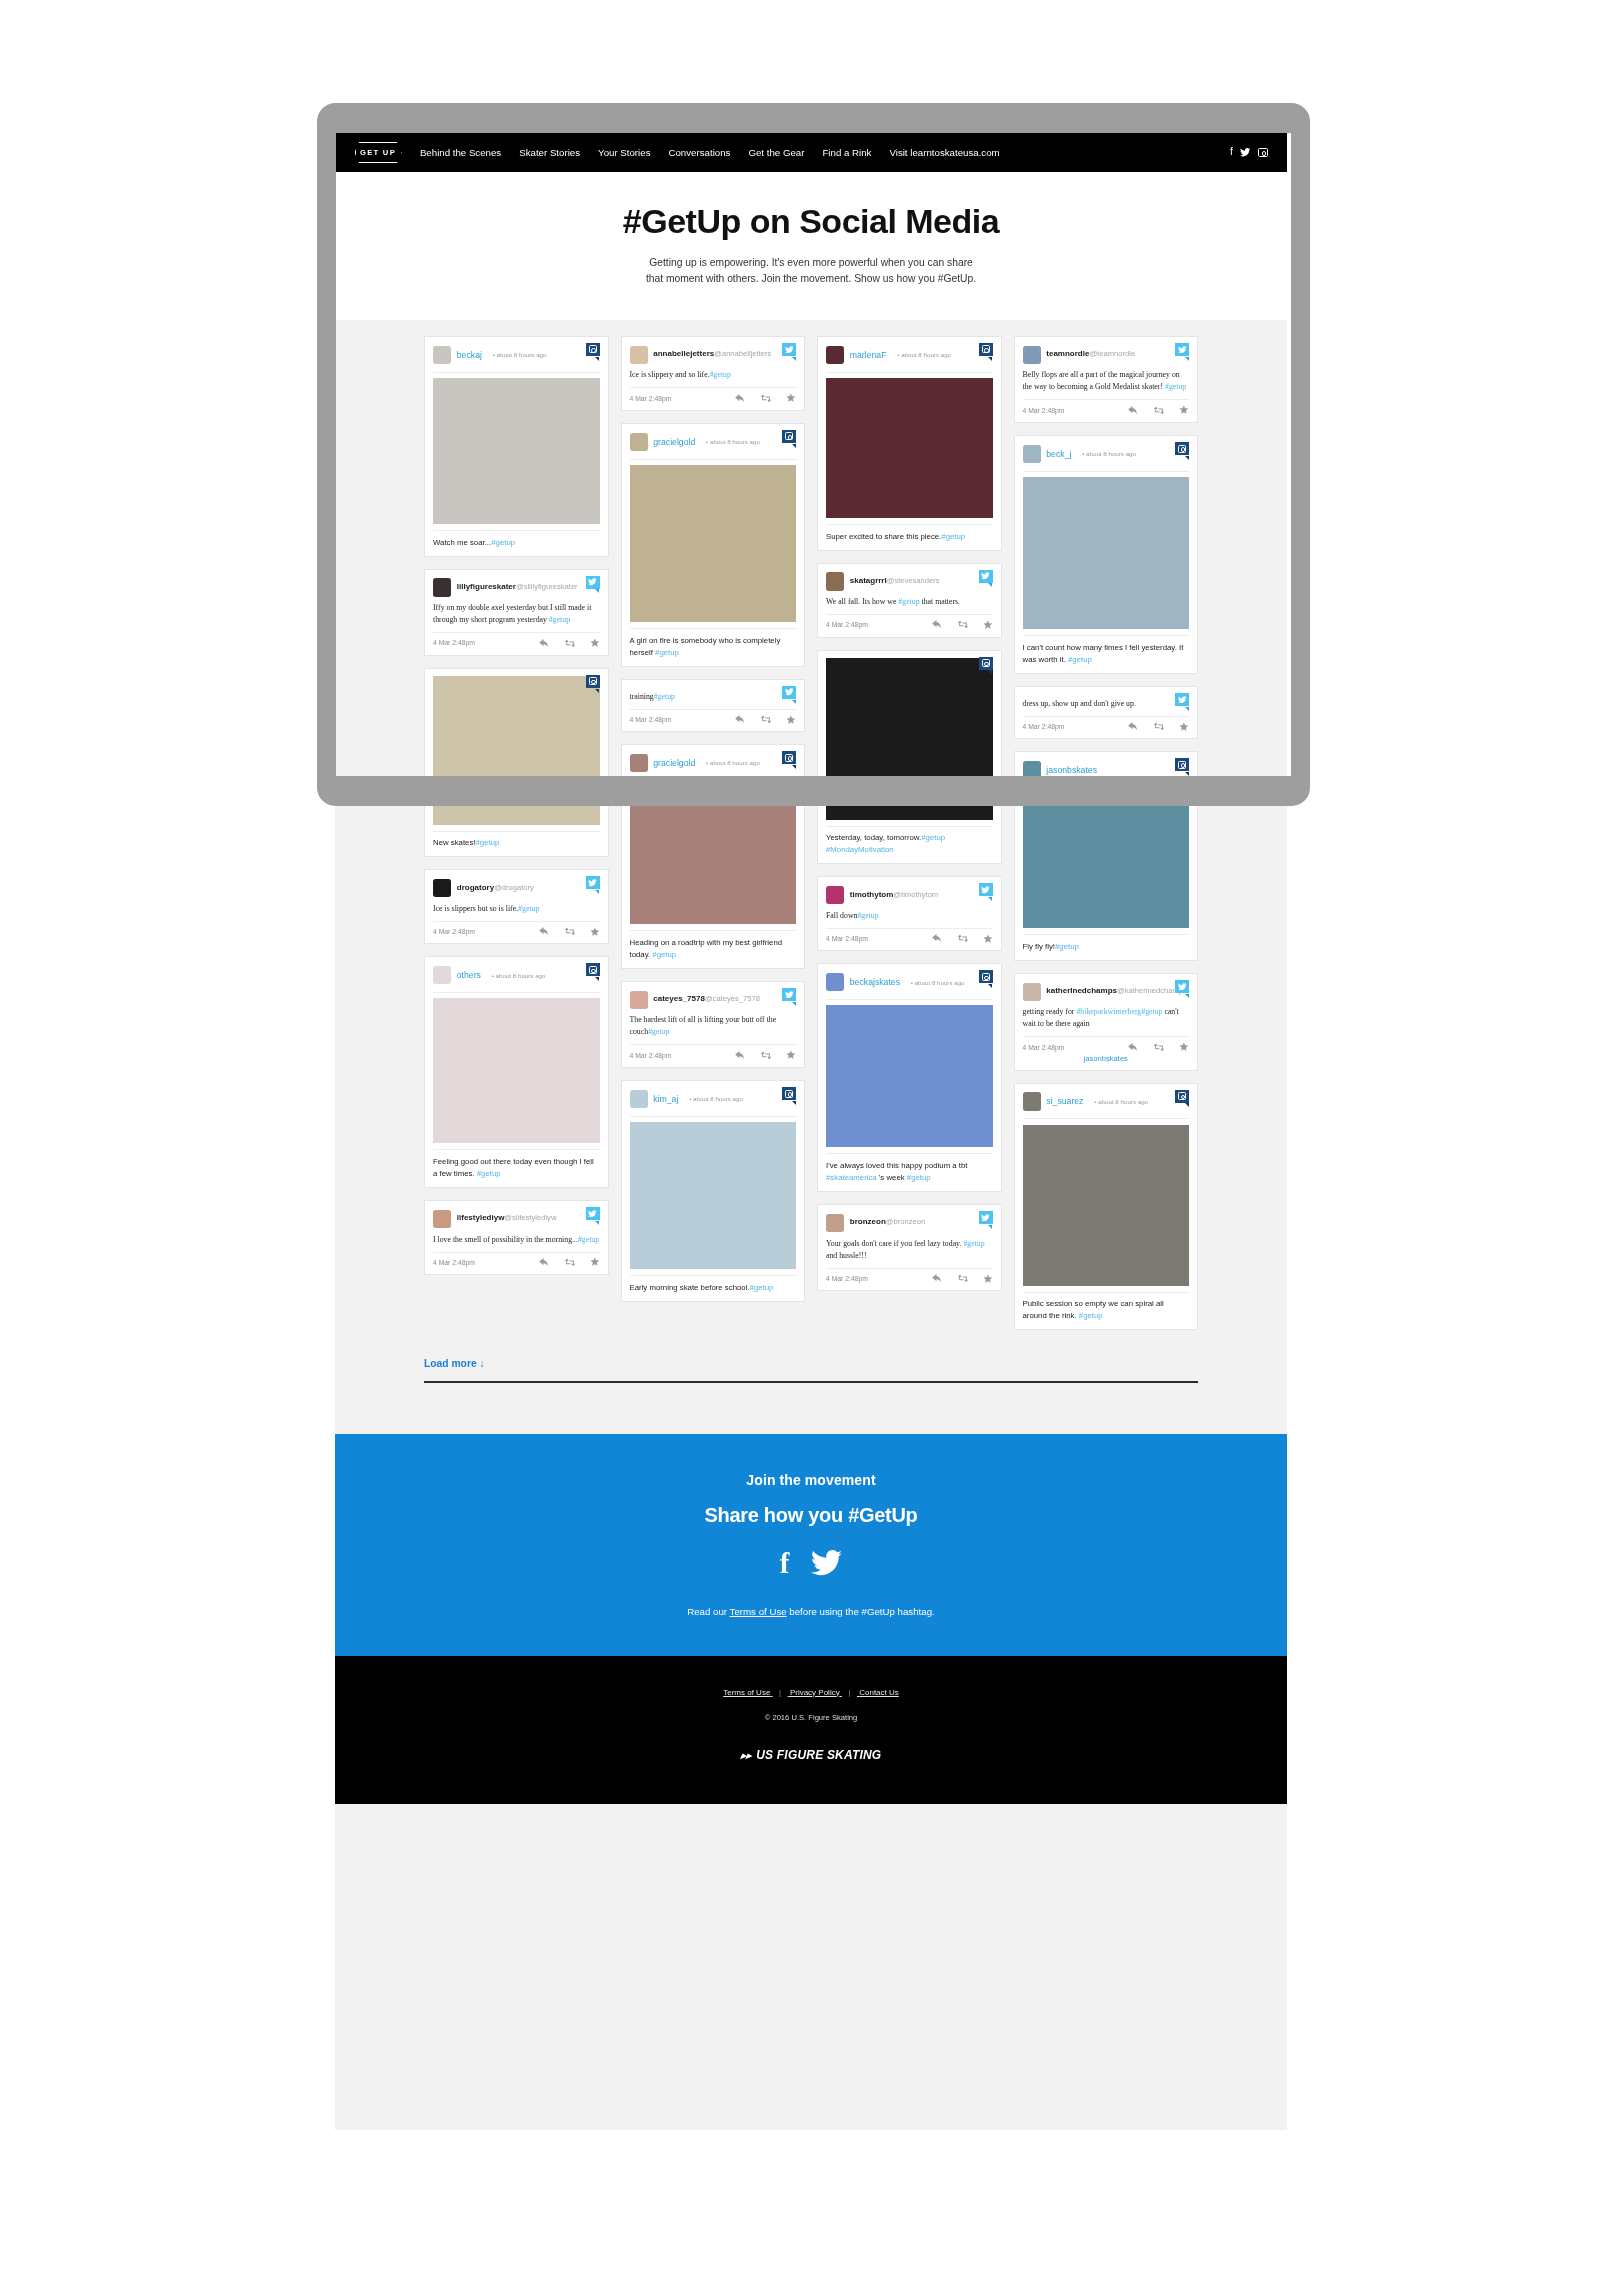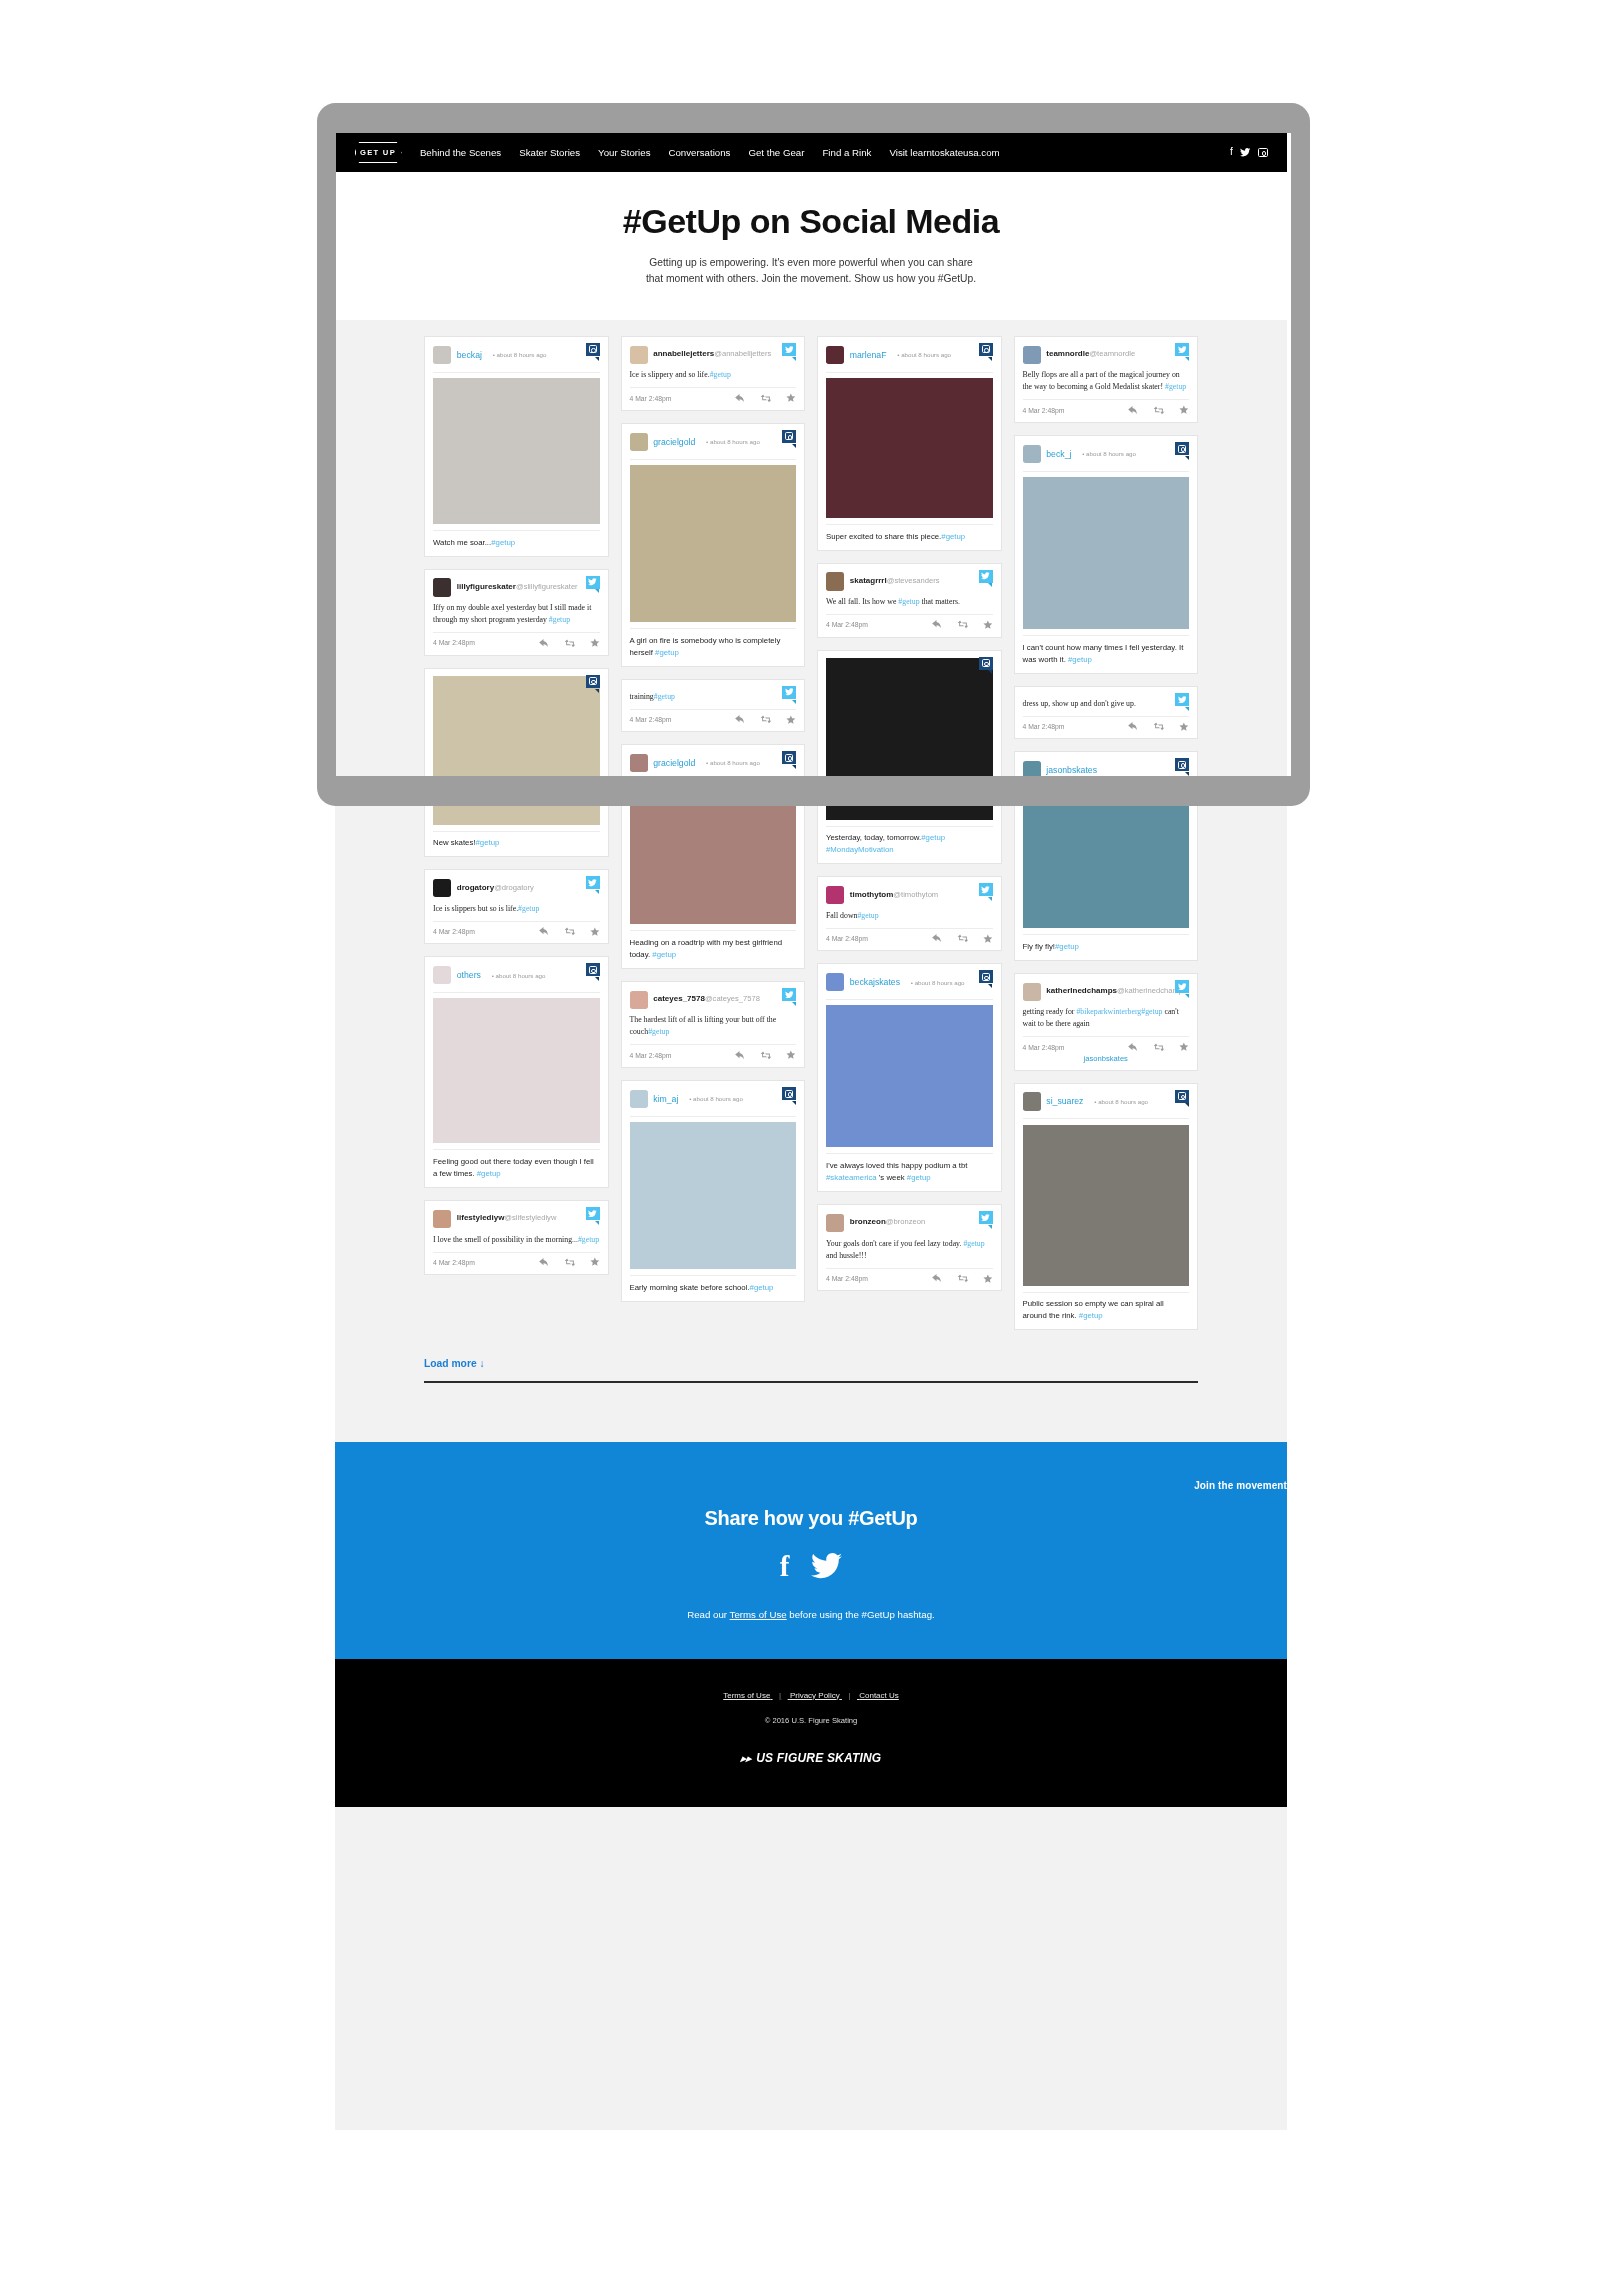--- a/index.html
+++ b/index.html
@@ -70,21 +70,21 @@
   .hero h1 {
     font-size: 34px; font-weight: 800; color: #111;
     letter-spacing: -0.5px; margin-bottom: 14px;
   }
   .hero p {
     font-size: 10.3px; color: #333; line-height: 1.6;
     max-width: 465px; margin: 0 auto;
   }
 
   
-  .feed-wrap { background: #f2f2f2; padding: 16px 0 12px; }
+  .feed-wrap { background: #f2f2f2; padding: 16px 0 4px; }
   .feed {
     width: 774px; margin: 0 auto;
     display: flex; gap: 12px; align-items: flex-start;
   }
   .col { width: 186px; display: flex; flex-direction: column; gap: 12px; }
 
   .card {
     background: #fff;
     border: 0.5px solid #e4e4e4;
     position: relative;
@@ -151,21 +151,21 @@
     color: #1a7fd4; font-size: 10.3px; font-weight: 700; text-decoration: none;
   }
   .rule { width: 774px; margin: 12px auto 0; height: 1.1px; background: #2b2b2b; }
   .feed-bottom-pad { height: 47px; }
 
   
   .cta {
     background: #1186d6; text-align: center; color: #fff;
     padding: 38px 0 39px;
   }
-  .cta .eyebrow { font-size: 10px; font-weight: 800; letter-spacing: 0.1px; text-align: right; }
+  .cta .eyebrow { font-size: 14px; font-weight: 800; letter-spacing: 0.1px; }
   .cta h2 {
     font-size: 20px; font-weight: 800; margin: 16px 0 23px; letter-spacing: -0.3px;
   }
   .cta-icons { display: flex; justify-content: center; gap: 21.6px; align-items: center; margin-bottom: 28px; }
   .cta-icons .fb {
     color: #fff; font-size: 29px; font-weight: 700; line-height: .9;
     font-family: "Liberation Serif", serif;
   }
   .cta-icons svg { fill: #fff; }
   .cta .terms { font-size: 9.7px; }

